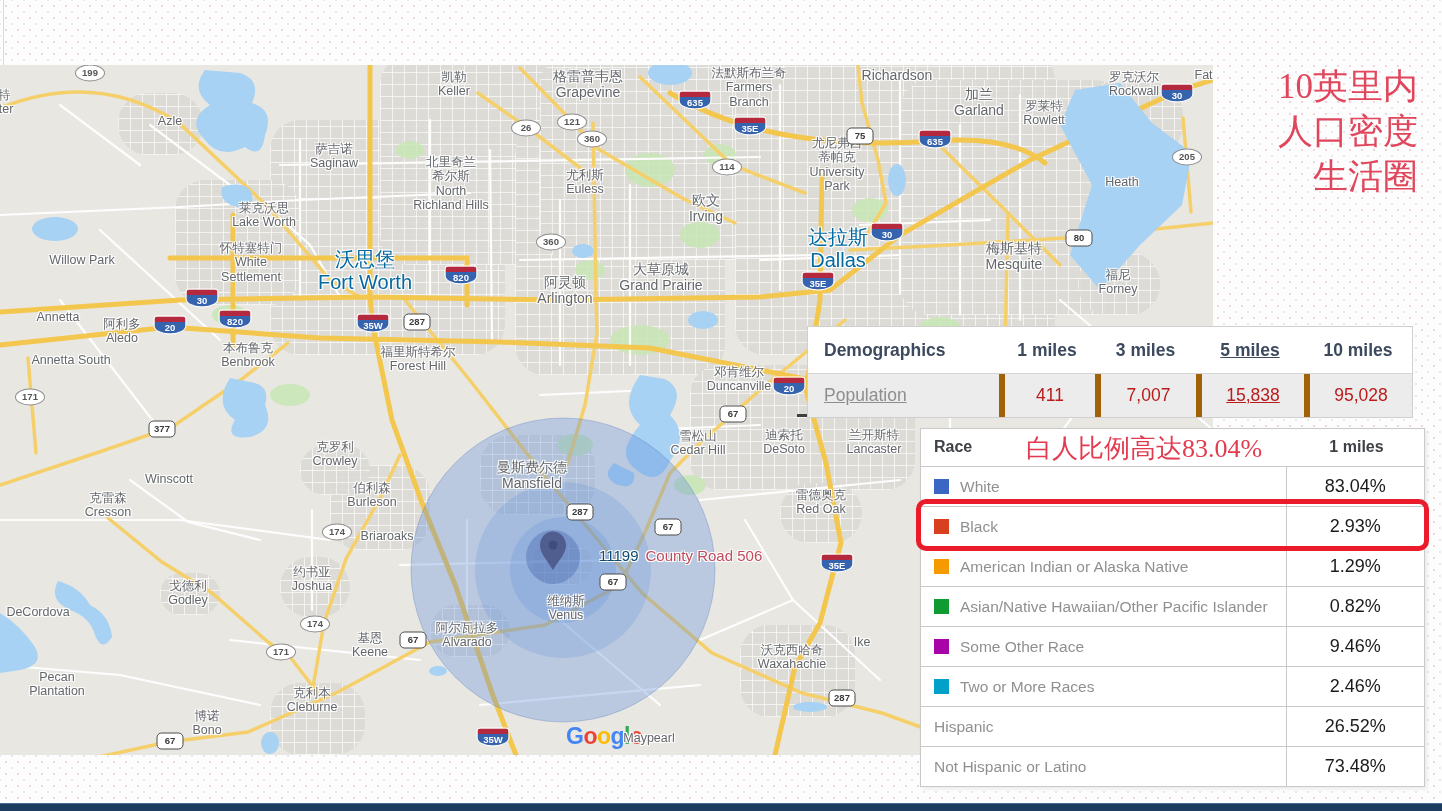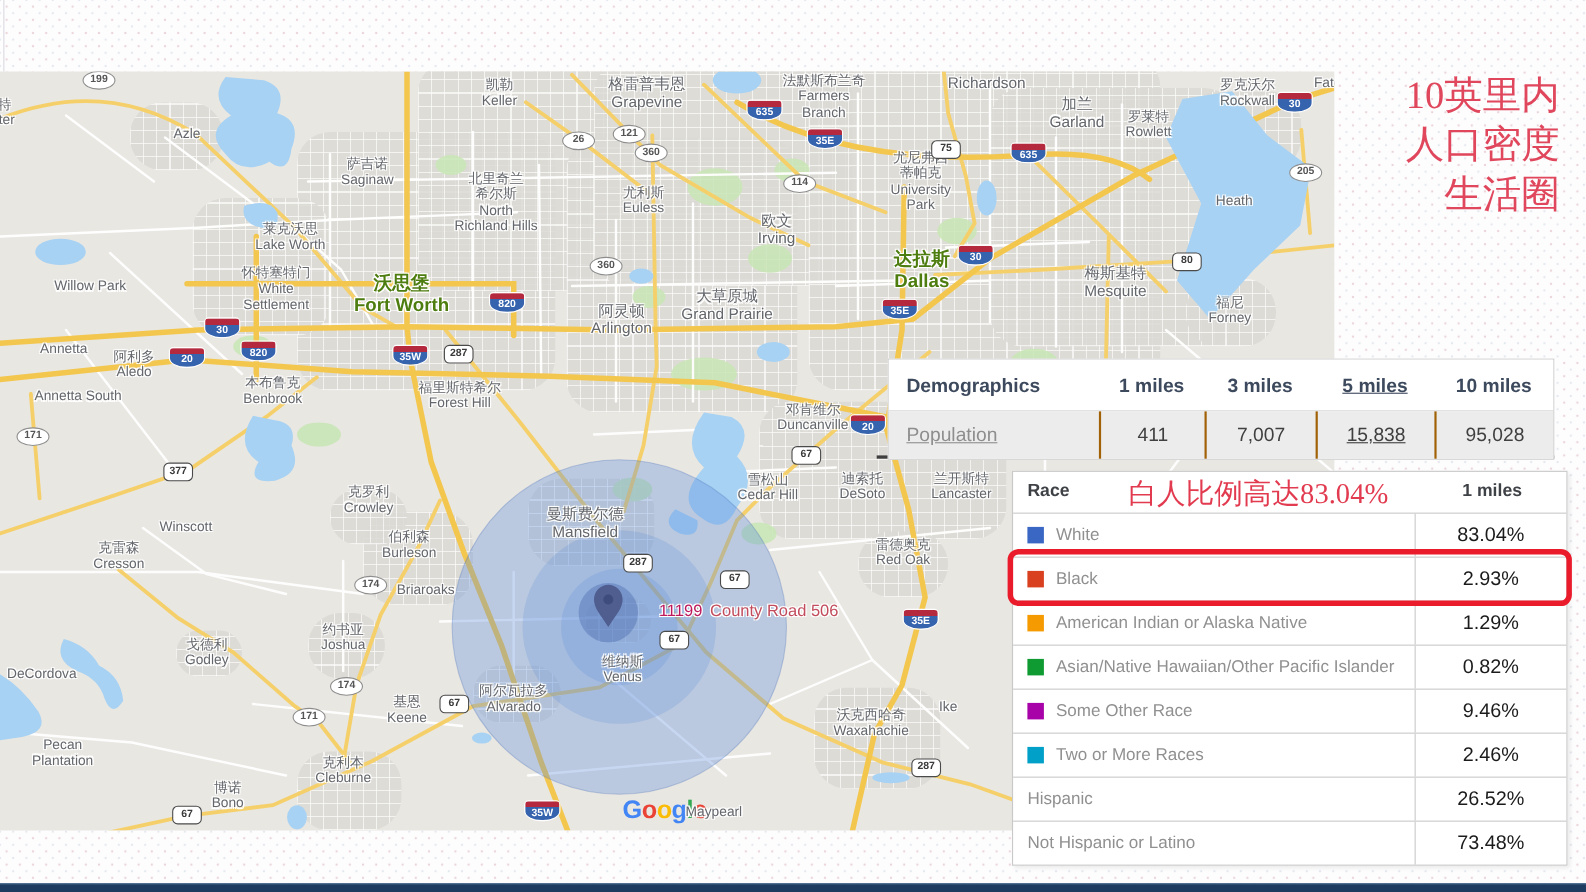--- a/index.html
+++ b/index.html
@@ -22,44 +22,44 @@
     background-image:
       repeating-linear-gradient(0deg,rgba(255,255,255,.75) 0 1px,transparent 1px 12px),
       repeating-linear-gradient(90deg,rgba(255,255,255,.75) 0 1px,transparent 1px 12px);}
   .map-art{position:absolute;left:0;top:0;z-index:2;}
   .map-overlay{position:absolute;left:0;top:0;width:100%;height:100%;z-index:3;}
 
   .mlabel{position:absolute;transform:translateX(-50%);text-align:center;color:#63666b;
     font-size:12.5px;line-height:1.15;white-space:nowrap;
     text-shadow:-1px -1px 0 #fff,1px -1px 0 #fff,-1px 1px 0 #fff,1px 1px 0 #fff,0 0 3px #fff;}
   .mlabel.m{font-size:14px;}
-  .mlabel.l{font-size:17px;color:#4d7c0f;font-weight:700;}
+  .mlabel.l{font-size:20px;color:#0369a1;font-weight:400;}
 
   .shield{position:absolute;transform:translate(-50%,-50%);box-sizing:border-box;text-align:center;
     font-weight:700;font-size:9.5px;font-family:"Liberation Sans",sans-serif;z-index:4;}
   .shield.interstate{width:33px;height:19px;color:#fff;border:1px solid #fff;border-radius:4px 4px 48% 48%;
     background:linear-gradient(#b5293e 0 5.5px,#3663ad 5.5px);padding-top:5px;line-height:11px;}
   .shield.us{width:27px;height:17px;color:#3a3a3a;background:#fff;border:1.5px solid #4a4a4a;border-radius:5px;line-height:13px;}
   .shield.state{width:30px;height:17px;color:#555;background:#fff;border:1.5px solid #8d8d8d;border-radius:50%;line-height:13px;}
 
   .addr{position:absolute;left:563px;top:482px;font-size:15px;white-space:nowrap;
     text-shadow:-1px -1px 0 #fff,1px -1px 0 #fff,-1px 1px 0 #fff,1px 1px 0 #fff;}
-  .addr .num{color:#be185d;padding-left:36px;}
+  .addr .num{color:#0c4a6e;padding-left:36px;}
   .addr .road{color:#c24b5c;margin-left:7px;}
 
   .glogo{position:absolute;left:566px;top:658px;font-size:23px;font-weight:700;letter-spacing:-.5px;white-space:nowrap;}
 
   
   .demo-underline{position:absolute;left:797px;top:414px;width:616px;height:3px;background:#3f3f3f;z-index:3;}
   .demo-table{position:absolute;left:807px;top:326px;width:606px;background:#fff;border:1px solid #cfcfcf;
     box-sizing:border-box;z-index:4;}
   .demo-head{display:flex;height:46px;align-items:center;border-bottom:1px solid #d6d6d6;background:#fff;}
   .demo-head .c{font-weight:700;color:#3d4a5e;font-size:17.5px;text-align:center;}
   .demo-row{display:flex;height:43px;align-items:center;background:#ececec;}
-  .demo-row .c{font-size:17.5px;text-align:center;color:#404040;border-left:2px solid #a16207;height:100%;
+  .demo-row .c{font-size:17.5px;text-align:center;color:#b91c1c;border-left:6px solid #a16207;height:100%;
     display:flex;align-items:center;justify-content:center;box-sizing:border-box;}
   .c.col0{width:191px;justify-content:flex-start;text-align:left;padding-left:16px;box-sizing:border-box;border-left:none !important;}
   .c.col1{width:96px;}.c.col2{width:101px;}.c.col3{width:108px;text-decoration:underline;}.c.col4{width:108px;}
   .demo-row .col0{color:#8e8e8e;display:flex;text-decoration:underline;}
 
   
   .race-table{position:absolute;left:920px;top:428px;width:505px;background:#fff;border:1px solid #c9c9c9;
     box-sizing:border-box;z-index:4;box-shadow:2px 2px 4px rgba(0,0,0,.08);}
   .race-head{position:relative;height:37px;border-bottom:1px solid #c9c9c9;}
   .race-head .rname{position:absolute;left:13px;top:9px;font-weight:700;font-size:16px;color:#3e4146;}

